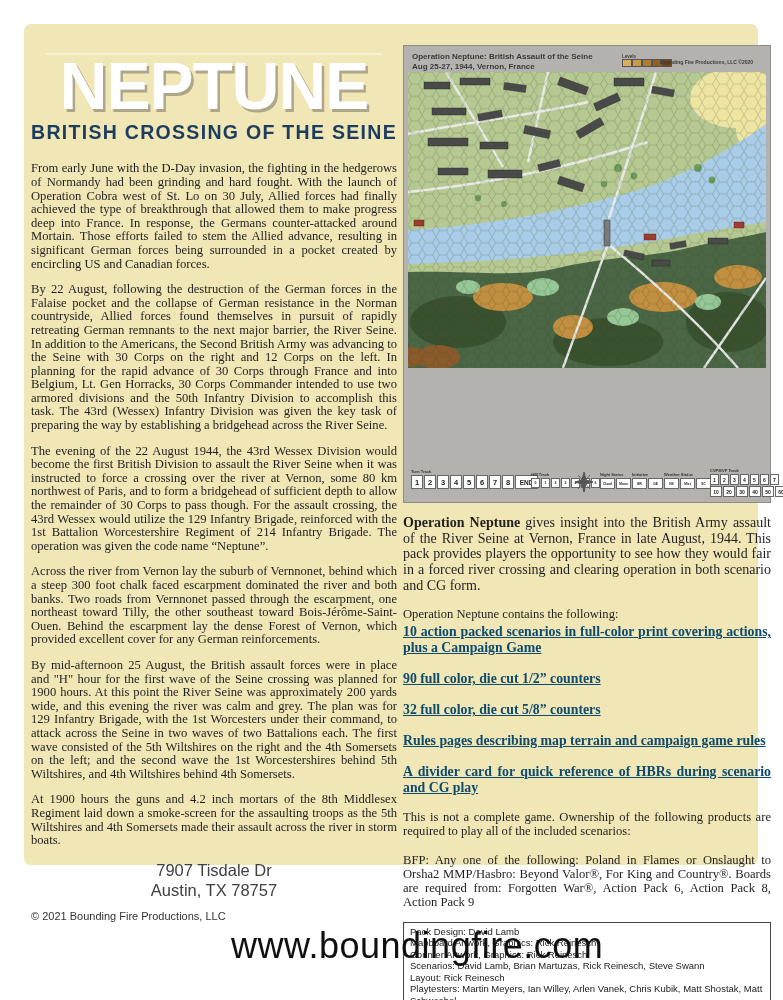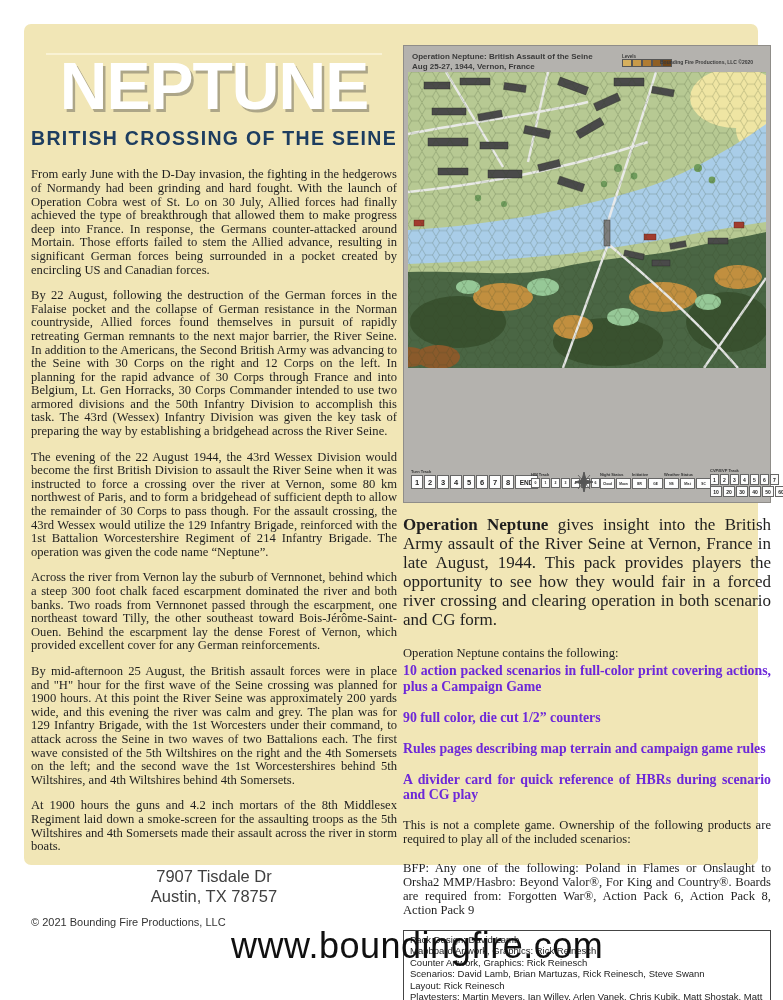--- a/index.html
+++ b/index.html
@@ -22,21 +22,21 @@
   .logo-line1{font-size:56px;letter-spacing:-2px;}
   .logo-line2{font-size:66px;letter-spacing:-1px;}
   .logo-rule{height:2px;background:#f9f2d4;width:92%;margin:1px auto 1px auto;}
   .roundel{
     display:inline-block;width:.70em;height:.70em;border:5px solid #fff;border-radius:50%;
     background:radial-gradient(circle,#b05a20 0 26%,#e9e0c6 26% 40%,#223a54 40% 100%);
     vertical-align:-4%;
     box-shadow:2.5px 2.5px 0 rgba(90,88,80,.45);
   }
   .logo-subtitle{
-    margin-top:10px;font-size:19.5px;letter-spacing:1.3px;color:#1d3d60;font-weight:bold;
+    margin-top:4px;font-size:19.5px;letter-spacing:1.3px;color:#1d3d60;font-weight:bold;
     white-space:nowrap;
   }
   .history{margin-top:18px;font-size:12.6px;line-height:1.08;text-align:justify;}
   .history p{margin:0 0 12px 0;}
   .address{margin-top:8px;text-align:center;font-family:"Liberation Sans","DejaVu Sans",sans-serif;color:#3a3a3a;}
   .address .company{font-size:19px;font-weight:bold;color:#333;}
   .address .line{font-size:16.5px;line-height:1.25;color:#404040;}
   .copyright{
     margin-top:9px;font-family:"Liberation Sans","DejaVu Sans",sans-serif;
     font-size:11px;color:#333;text-align:left;
@@ -65,23 +65,23 @@
     font-weight:bold;display:flex;align-items:center;justify-content:center;
   }
   .cell.turn{width:10px;height:12px;font-size:7.5px;}
   .cell.end{width:21px;height:12px;font-size:6.5px;}
   .cell.tiny{width:7px;height:8px;font-size:3.5px;}
   .cell.word{width:13px;height:9px;font-size:3.2px;}
   .cell.cvp1{width:7px;height:9px;font-size:5px;}
   .cell.cvp2{width:10px;height:9px;font-size:5px;}
   .compass{position:absolute;left:170px;top:5px;}
   
-  .intro{margin-top:12px;font-size:17px;line-height:1.12;text-align:justify;}
+  .intro{margin-top:12px;font-size:14px;line-height:1.12;text-align:justify;}
   .contains-label{margin-top:14px;font-size:12.6px;}
-  .pack-item{font-size:13.8px;font-weight:bold;line-height:1.15;text-align:justify;margin:0 0 15px 0;color:#6d28d9;}
+  .pack-item{font-size:13.8px;font-weight:bold;line-height:1.15;text-align:justify;margin:0 0 15px 0;color:#0c4a6e;text-decoration:underline;}
   .pack-item.first{margin-top:2px;}
   .note{font-size:12.6px;line-height:1.12;text-align:justify;margin-top:2px;}
   .req{font-size:12.6px;line-height:1.12;text-align:justify;margin-top:14px;}
   .credits-box{
     margin-top:9px;border:1.5px solid #444;background:#fff;
     font-family:"Liberation Sans","DejaVu Sans",sans-serif;font-size:9.5px;line-height:1.22;
     color:#222;padding:3px 6px;min-height:80px;box-sizing:border-box;
   }
   .site-url{
     position:absolute;left:231px;top:925px;
@@ -308,20 +308,21 @@
       </div>
     </div>
   </div>
 
   <p class="intro"><b>Operation Neptune</b><span> gives insight into the British Army assault of the River Seine at Vernon, France in late August, 1944. This pack provides players the opportunity to see how they would fair in a forced river crossing and clearing operation in both scenario and CG form.</span></p>
 
   <div class="contains-label">Operation Neptune contains the following:</div>
 
   <p class="pack-item first">10 action packed scenarios in full-color print covering actions, plus a Campaign Game</p>
   <p class="pack-item">90 full color, die cut 1/2” counters</p>
+  <p class="pack-item">32  full color, die cut 5/8” counters</p>
   <p class="pack-item">Rules pages describing map terrain and campaign game rules</p>
   <p class="pack-item">A divider card for quick reference of HBRs during scenario and CG play</p>
 
   <p class="note">This is not a complete game. Ownership of the following products are required to play all of the included scenarios:</p>
   <p class="req">BFP: Any one of the following: Poland in Flames or Onslaught to Orsha2 MMP/Hasbro: Beyond Valor®, For King and Country®. Boards are required from: Forgotten War®, Action Pack 6, Action Pack 8, Action Pack 9</p>
 
   <div class="credits-box">
     <div>Pack Design: David Lamb</div>
     <div>Mapboard Artwork, Graphics: Rick Reinesch</div>
     <div>Counter Artwork, Graphics: Rick Reinesch</div>

